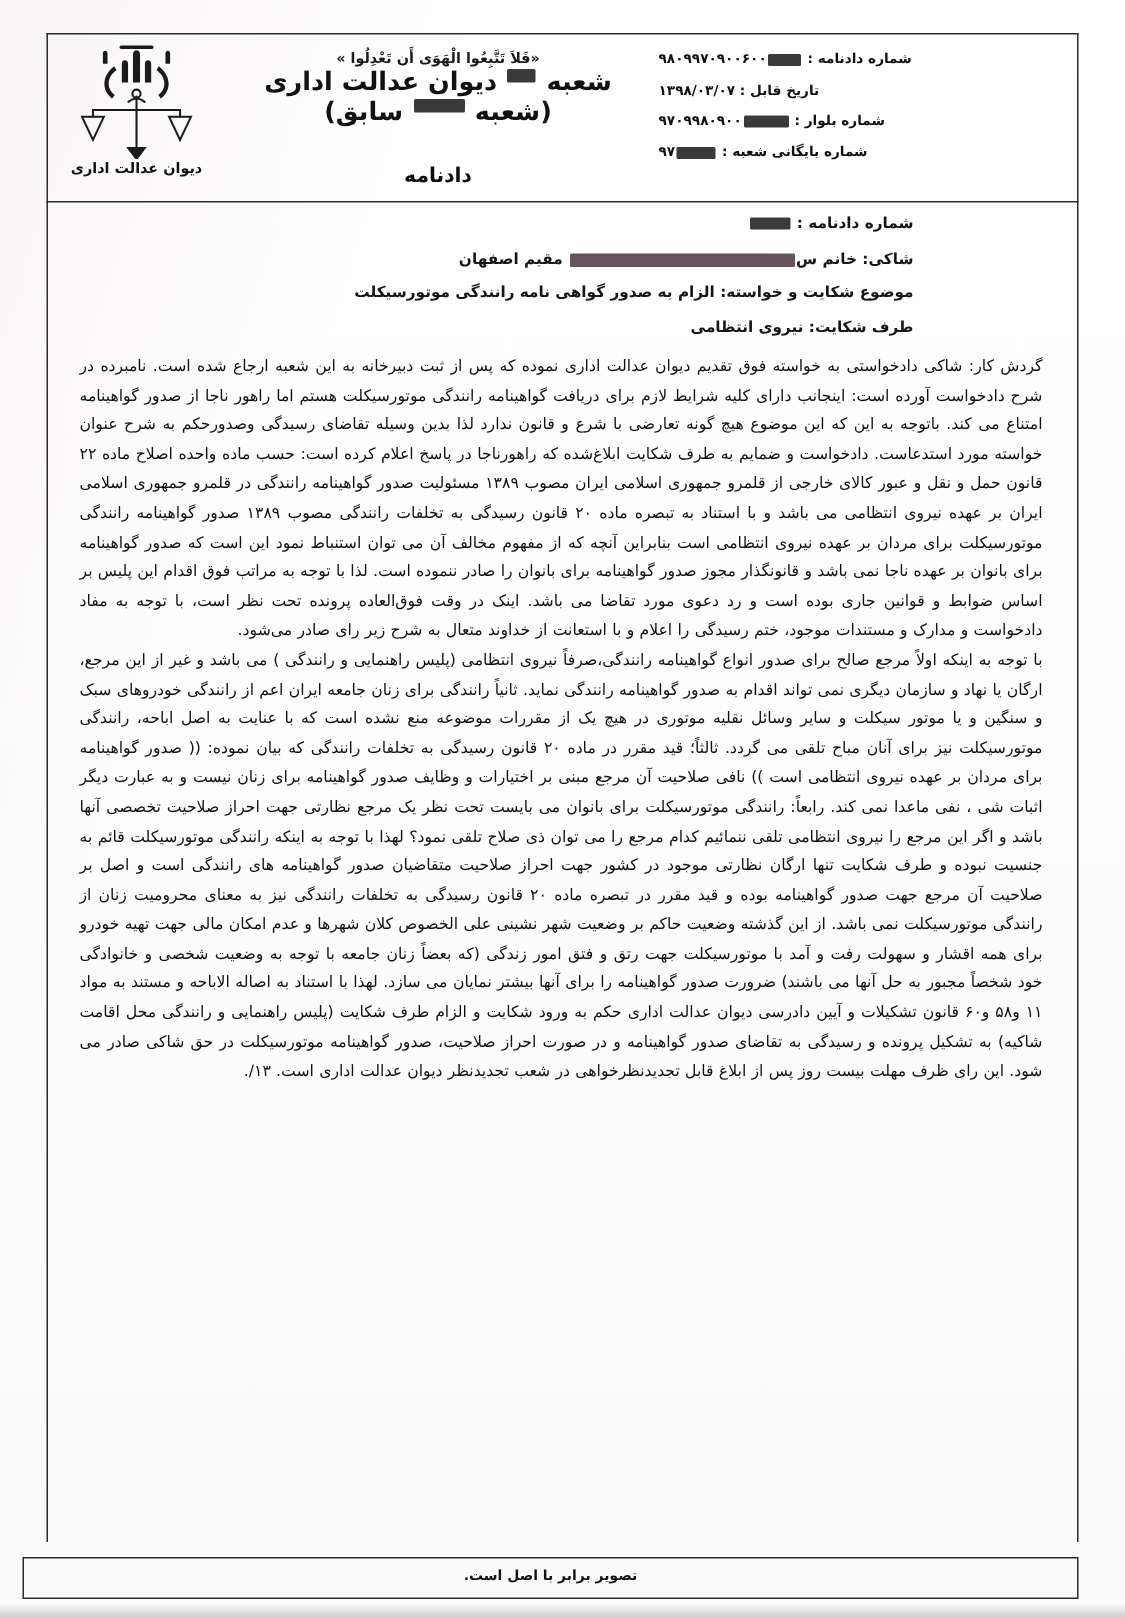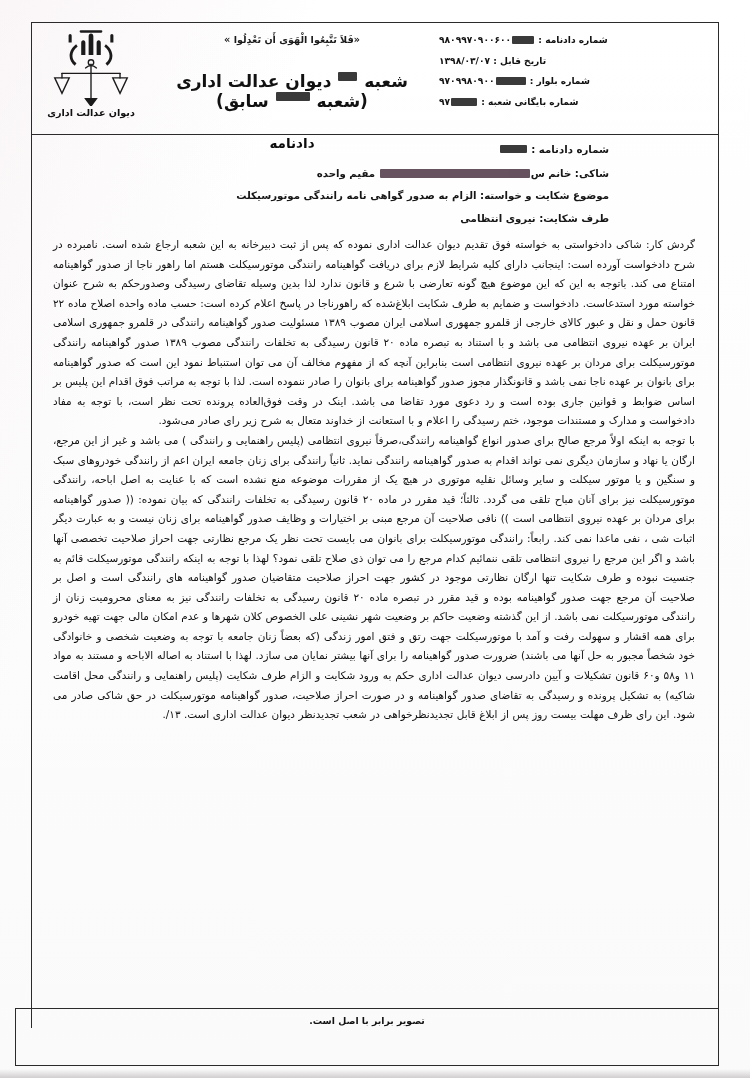--- a/index.html
+++ b/index.html
@@ -89,21 +89,20 @@
     flex: 1 1 auto;
     position: relative;
     padding-top: 12px;
     text-align: center;
     direction: rtl;
   }
   .verse {
     font-size: 9.6px;
     font-weight: bold;
     color: #1a1a1a;
-    margin-bottom: 26px;
     letter-spacing: 0.2px;
   }
   .branch-line {
     font-size: 17px;
     font-weight: bold;
     margin-bottom: 24px;
     color: #111;
   }
   .redact.rb { width: 19px; height: 9px; vertical-align: -1px; }
   .redact.rb2 { width: 34px; height: 9px; vertical-align: -1px; }
@@ -196,21 +195,21 @@
     border-radius: 3px;
   }
   .redact.sq { width: 12px; height: 9px; vertical-align: -1px; }
 
   
   .footer {
     position: absolute;
     right: 31px;
     left: 15px;
     bottom: 12px;
-    height: 58px;
+    height: 28px;
     box-sizing: border-box;
     border: 1.6px solid #2b2b2b;
     border-top: 1.7px solid #2b2b2b;
     text-align: center;
     direction: rtl;
     padding-top: 6px;
   }
   .footer-note {
     font-size: 9.3px;
     font-weight: bold;
@@ -306,21 +305,21 @@
   <div class="body">
 
     <div class="meta-line first">
       <span>شماره دادنامه :</span>
       <span class="redact num">&nbsp;</span>
     </div>
 
     <div class="meta-line">
       <span>شاکی:</span>
       <span>خانم س</span><span class="redact name">&nbsp;</span>
-      <span>مقیم واحده</span>
+      <span>مقیم اصفهان</span>
     </div>
 
     <div class="meta-line">
       <span>موضوع شکایت و خواسته:</span>
       <span>الزام به صدور گواهی نامه رانندگی موتورسیکلت</span>
     </div>
 
     <div class="meta-line">
       <span>طرف شکایت:</span>
       <span>نیروی انتظامی</span>

